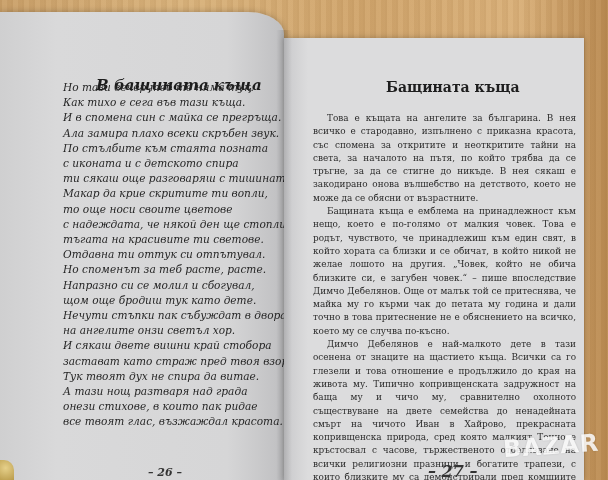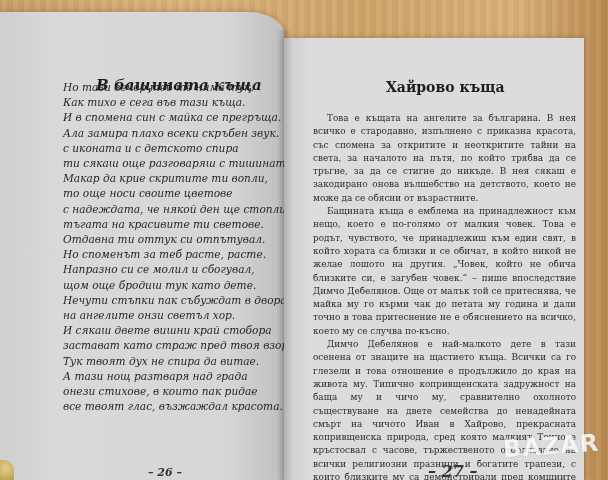--- a/index.html
+++ b/index.html
@@ -78,20 +78,21 @@
 <div class="wood-grain"></div>
 
 <div class="page page-left">
 </div>
 <h2 class="poem-title">В бащината къща</h2>
 <div class="poem">
   <div class="line">Но тази вечер теб те няма тук.</div>
   <div class="line">Как тихо е сега във тази къща.</div>
   <div class="line">И в спомена син с майка се прегръща.</div>
   <div class="line">Ала замира плахо всеки скръбен звук.</div>
+  <div class="line">По стълбите към стаята позната</div>
   <div class="line">с иконата и с детското спира</div>
   <div class="line">ти сякаш още разговаряш с тишината</div>
   <div class="line">Макар да крие скритите ти вопли,</div>
   <div class="line">то още носи своите цветове</div>
   <div class="line">с надеждата, че някой ден ще стопли</div>
   <div class="line">тъгата на красивите ти светове.</div>
   <div class="line">Отдавна ти оттук си отпътувал.</div>
   <div class="line">Но споменът за теб расте, расте.</div>
   <div class="line">Напразно си се молил и сбогувал,</div>
   <div class="line">щом още бродиш тук като дете.</div>
@@ -101,21 +102,21 @@
   <div class="line">застават като страж пред твоя взор.</div>
   <div class="line">Тук твоят дух не спира да витае.</div>
   <div class="line">А тази нощ разтваря над града</div>
   <div class="line">онези стихове, в които пак ридае</div>
   <div class="line">все твоят глас, възжаждал красота.</div>
 </div>
 <div class="page-num-left">– 26 –</div>
 
 <div class="page page-right"></div>
 <div class="spine-shadow"></div>
-<h2 class="essay-title">Хайрово къща</h2>
+<h2 class="essay-title">Бащината къща</h2>
 <div class="essay">
   <p>Това е къщата на ангелите за българина. В нея всичко е стародавно, изпълнено с приказна красота, със спомена за откритите и неоткритите тайни на света, за началото на пътя, по който трябва да се тръгне, за да се стигне до никъде. В нея сякаш е закодирано онова вълшебство на детството, което не може да се обясни от възрастните.</p>
   <p>Бащината къща е емблема на принадлежност към нещо, което е по-голямо от малкия човек. Това е родът, чувството, че принадлежиш към един свят, в който хората са близки и се обичат, в който никой не желае лошото на другия. „Човек, който не обича близките си, е загубен човек.“ – пише впоследствие Димчо Дебелянов. Още от малък той се притеснява, че майка му го кърми чак до петата му година и дали точно в това притеснение не е обяснението на всичко, което му се случва по-късно.</p>
   <p>Димчо Дебелянов е най-малкото дете в тази осенена от знаците на щастието къща. Всички са го глезели и това отношение е продължило до края на живота му. Типично копривщенската задружност на баща му и чичо му, сравнително охолното съществуване на двете семейства до ненадейната смърт на чичото Иван в Хайрово, прекрасната копривщенска природа, сред която малкият Тончо е кръстосвал с часове, тържественото отбелязване на всички религиозни празници и богатите трапези, с които близките му са демонстрирали пред комшиите си благополучието си на преуспели абаджии, са единственият щастлив период от живота на бъдещия поет.</p>
 
 </div>
 <div class="page-num-right">– 27 –</div>
 
 <div class="watermark">BAZAR</div>
 <div class="corner-object"></div>

